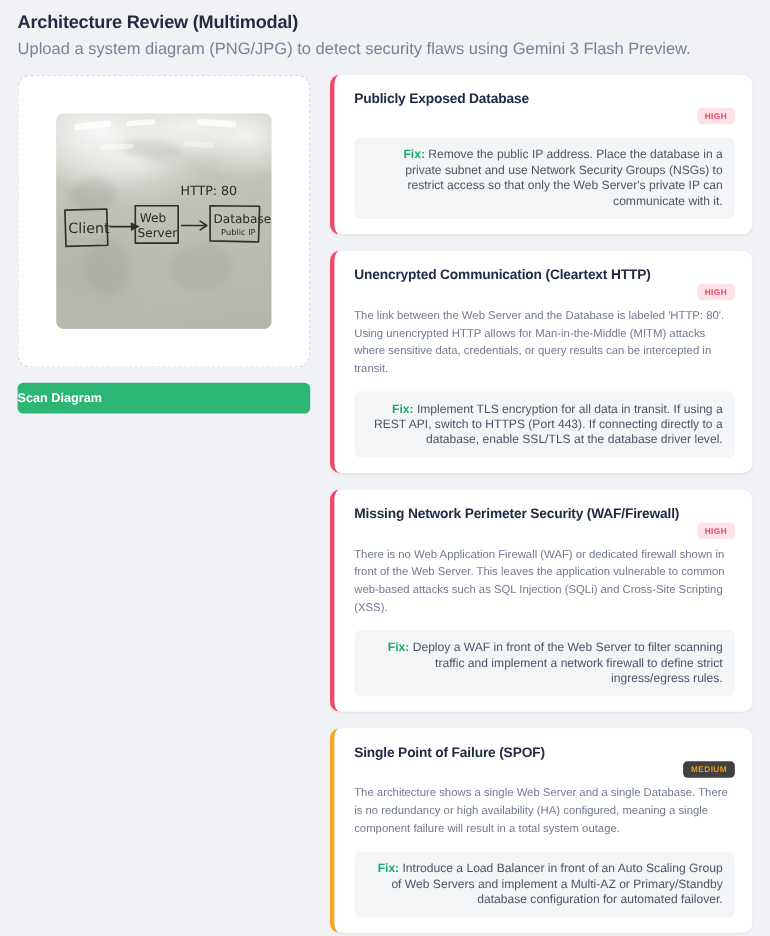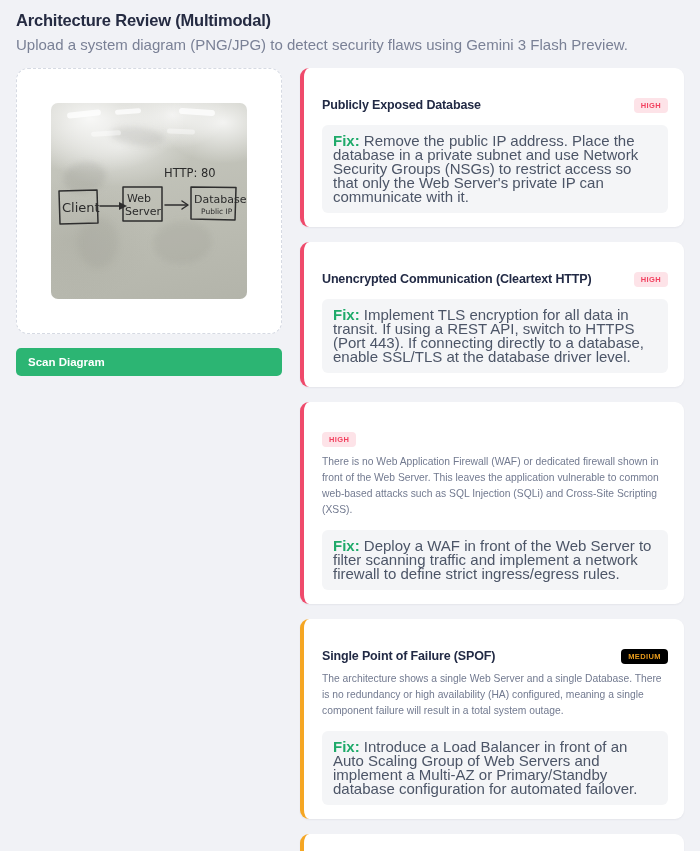--- a/index.html
+++ b/index.html
@@ -90,40 +90,40 @@
     width: 100%;
     height: 28px;
     background: #2cb573;
     border: none;
     border-radius: 5px;
     color: #ffffff;
     font-size: 11.5px;
     font-weight: bold;
     font-family: "Liberation Sans", sans-serif;
     text-align: left;
-    padding-left: 12px;
+    padding-left: 0;
     cursor: pointer;
     line-height: 28px;
   }
 
   
   .findings { display: flex; flex-direction: column; gap: 15px; }
 
   .finding-card {
     background: #ffffff;
     border-radius: 9px;
     border-left: 4px solid #ef4a6b;
     padding: 14px 16px 14px 18px;
     box-shadow: 0 1px 2px rgba(30,40,70,0.06);
   }
   .finding-card.sev-medium { border-left-color: #f5a623; }
 
   .card-head {
     display: flex;
-    align-items: flex-end;
+    align-items: flex-start;
     justify-content: space-between;
     gap: 10px;
   }
   .card-title {
     font-size: 12.5px;
     font-weight: bold;
     color: #222a45;
     line-height: 16px;
     letter-spacing: -0.15px;
   }
@@ -132,37 +132,38 @@
     font-size: 7.5px;
     font-weight: bold;
     letter-spacing: 0.4px;
     padding: 3px 7px 3px 7px;
     border-radius: 4px;
     background: #fde3e8;
     color: #f2415f;
     margin-top: 16px;
     white-space: nowrap;
   }
-  .sev-badge.medium { background: #000000; color: #e89b1c; }
+  .sev-badge.medium { background: #404040; color: #e89b1c; }
 
   .card-desc {
     margin-top: 7px;
     font-size: 10.3px;
     line-height: 16px;
     color: #727a90;
   }
 
   .fix-box {
     margin-top: 12px;
     background: #f4f5f7;
     border-radius: 6px;
     padding: 9px 11px;
-    font-size: 15px;
+    font-size: 11px;
     line-height: 14px;
     color: #4c5567;
+    text-align: right;
   }
   .fix-label { color: #1faa6a; font-weight: bold; }
 </style>
 </head>
 <body>
 
 <div class="page">
 
   <h1 class="page-title">Architecture Review (Multimodal)</h1>
   <p class="page-subtitle">Upload a system diagram (PNG/JPG) to detect security flaws using Gemini 3 Flash Preview.</p>
@@ -225,24 +226,26 @@
               <div class="card-title">Publicly Exposed Database</div>
               <span class="sev-badge">HIGH</span>
             </div>
             <div class="fix-box"><span class="fix-label">Fix:</span><span> Remove the public IP address. Place the database in a private subnet and use Network Security Groups (NSGs) to restrict access so that only the Web Server's private IP can communicate with it.</span></div>
           </div>
           <div class="finding-card">
             <div class="card-head">
               <div class="card-title">Unencrypted Communication (Cleartext HTTP)</div>
               <span class="sev-badge">HIGH</span>
             </div>
+            <p class="card-desc">The link between the Web Server and the Database is labeled 'HTTP: 80'. Using unencrypted HTTP allows for Man-in-the-Middle (MITM) attacks where sensitive data, credentials, or query results can be intercepted in transit.</p>
             <div class="fix-box"><span class="fix-label">Fix:</span><span> Implement TLS encryption for all data in transit. If using a REST API, switch to HTTPS (Port 443). If connecting directly to a database, enable SSL/TLS at the database driver level.</span></div>
           </div>
           <div class="finding-card">
             <div class="card-head">
+              <div class="card-title">Missing Network Perimeter Security (WAF/Firewall)</div>
               <span class="sev-badge">HIGH</span>
             </div>
             <p class="card-desc">There is no Web Application Firewall (WAF) or dedicated firewall shown in front of the Web Server. This leaves the application vulnerable to common web-based attacks such as SQL Injection (SQLi) and Cross-Site Scripting (XSS).</p>
             <div class="fix-box"><span class="fix-label">Fix:</span><span> Deploy a WAF in front of the Web Server to filter scanning traffic and implement a network firewall to define strict ingress/egress rules.</span></div>
           </div>
           <div class="finding-card sev-medium">
             <div class="card-head">
               <div class="card-title">Single Point of Failure (SPOF)</div>
               <span class="sev-badge medium">MEDIUM</span>
             </div>

